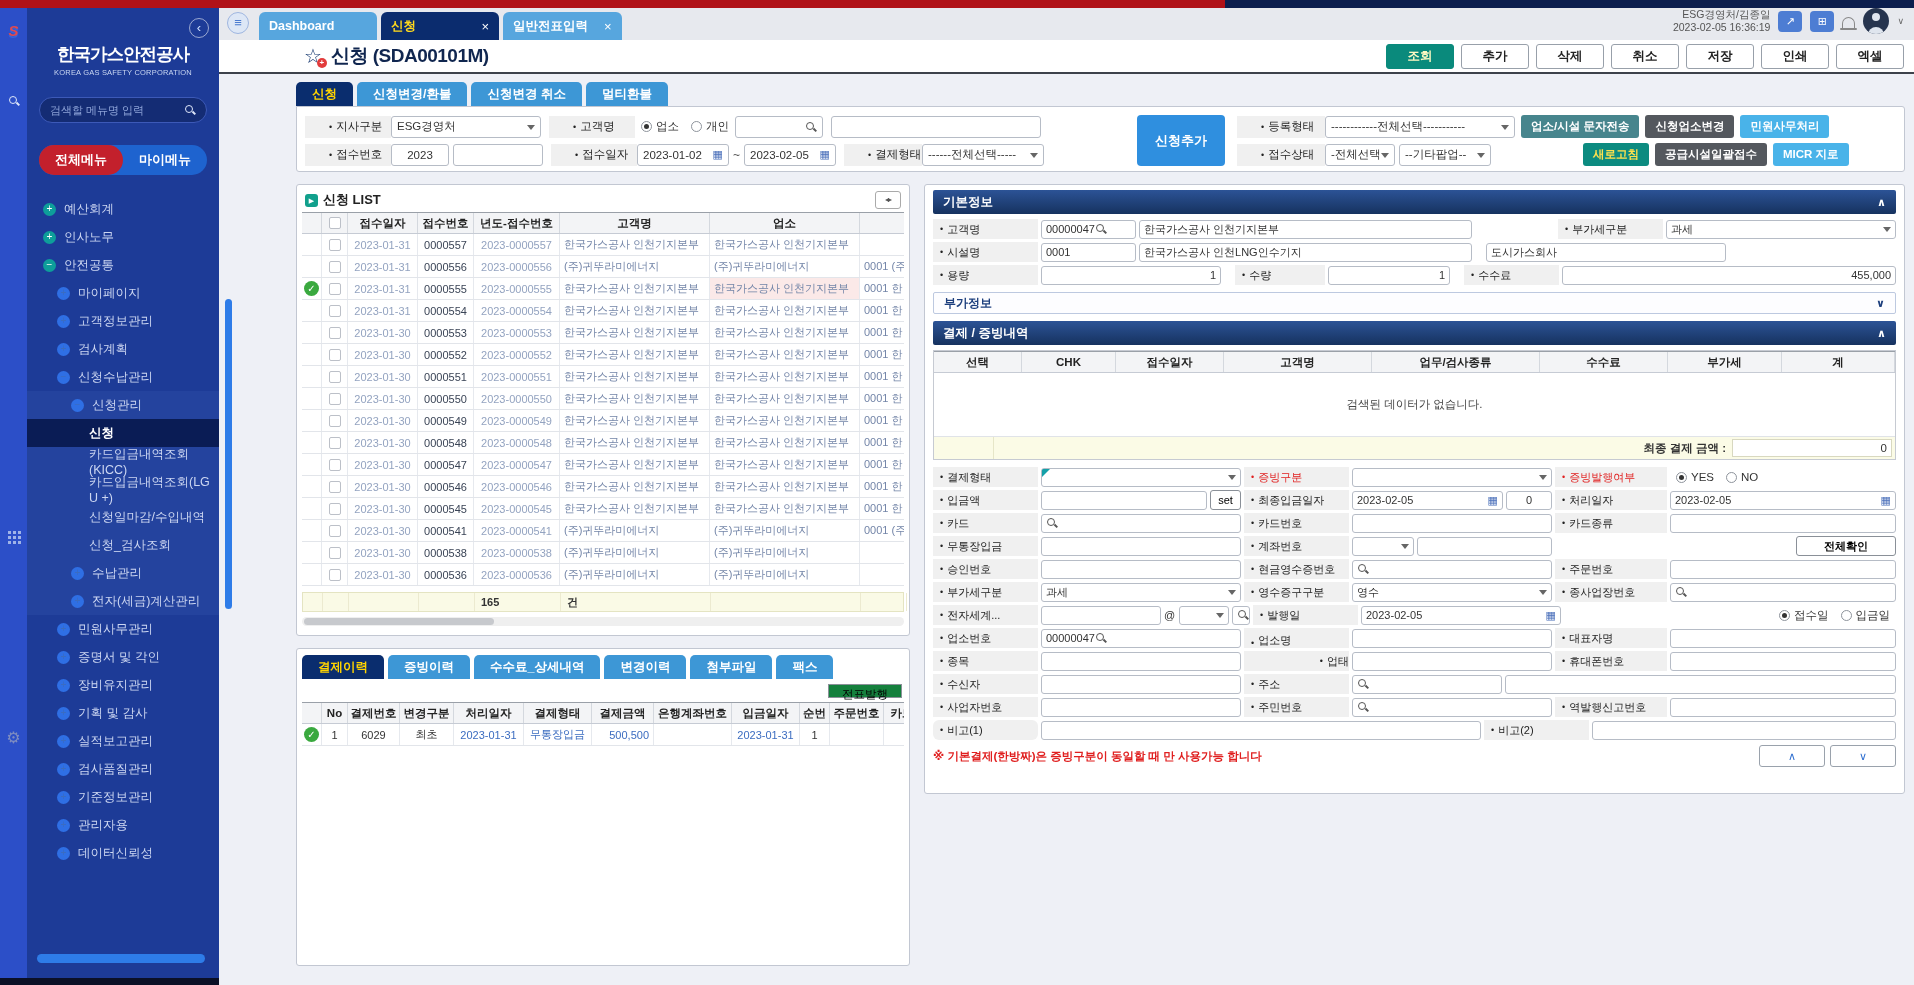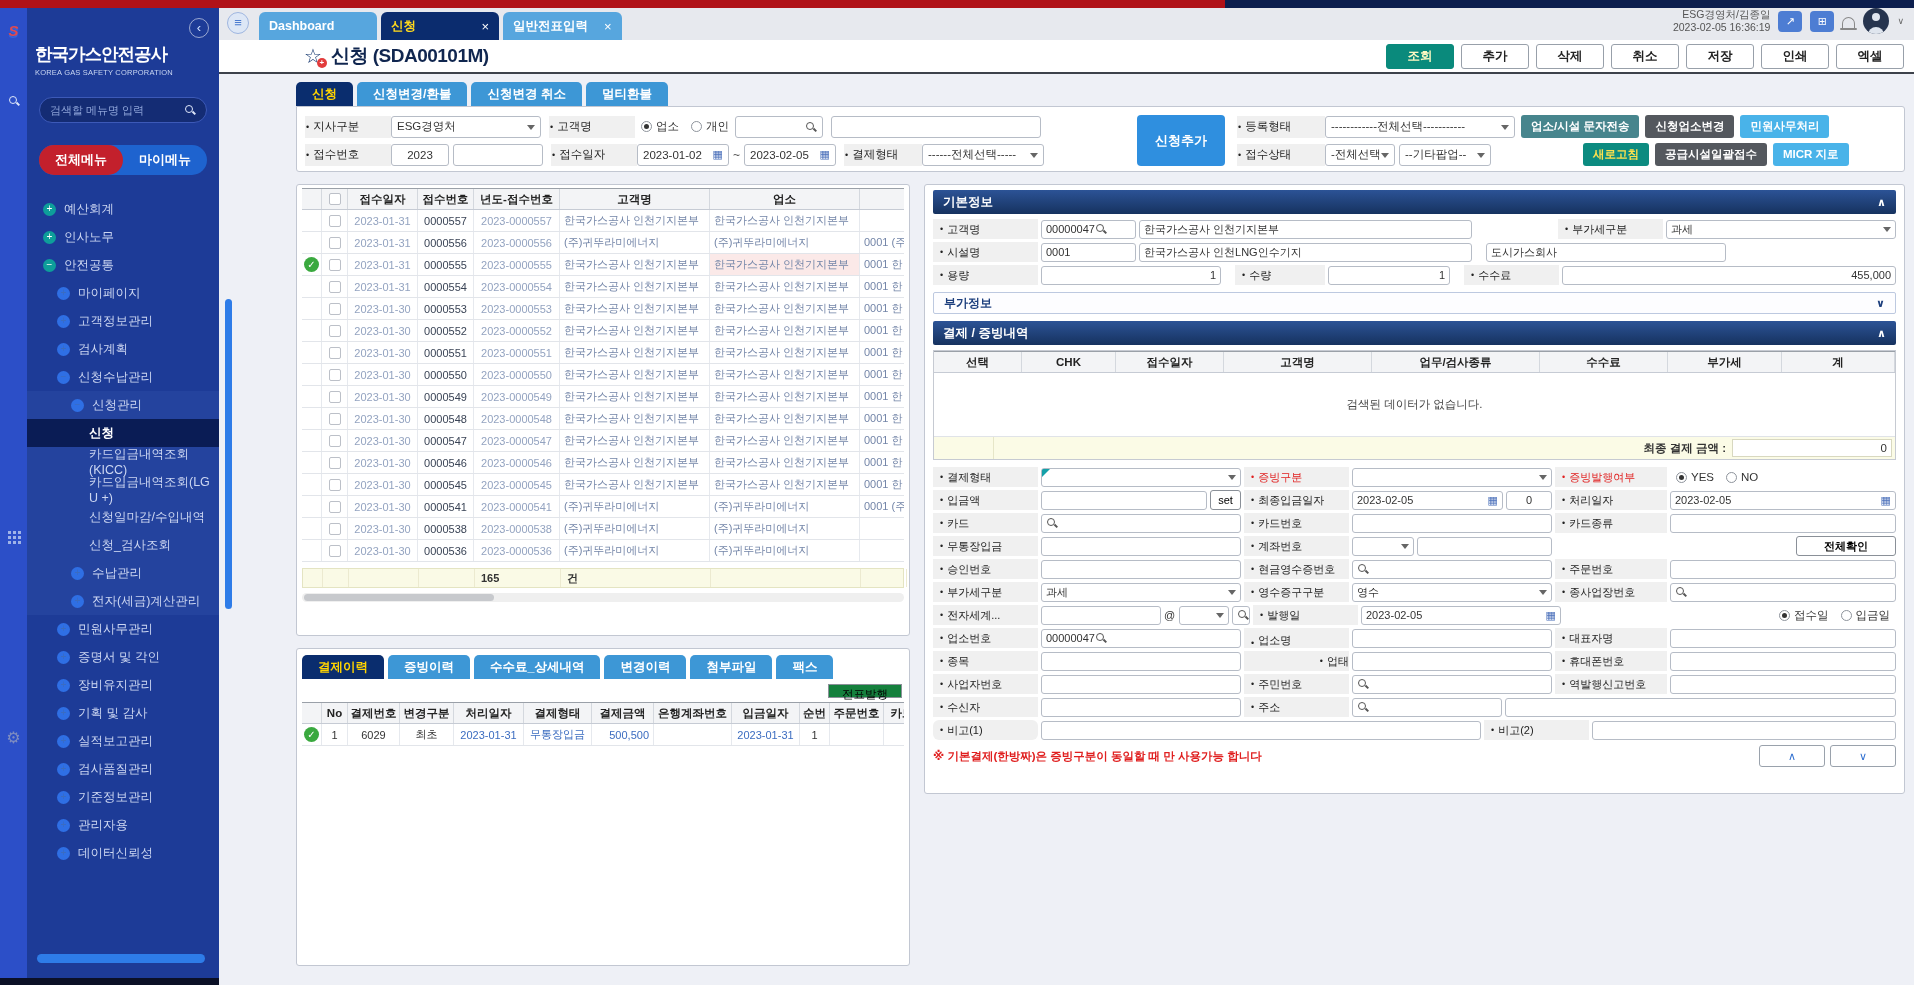--- a/index.html
+++ b/index.html
@@ -12,21 +12,21 @@
   .body-row{flex:1;display:flex;min-height:0}
   
   .rail{width:27px;background:#2c4fc8;display:flex;flex-direction:column;align-items:center;flex:none}
   .slogo{margin-top:14px;font-size:15px;font-weight:bold;font-style:italic;color:#e04a50;text-shadow:0 2px 0 #3a62d8}
   .rmag{margin-top:56px}
   .rgrid{margin-top:424px;width:3px;height:3px;background:#9fb3e8;box-shadow:5px 0 #9fb3e8,10px 0 #9fb3e8,0 5px #9fb3e8,5px 5px #9fb3e8,10px 5px #9fb3e8,0 10px #9fb3e8,5px 10px #9fb3e8,10px 10px #9fb3e8;margin-right:8px}
   .gear{margin-top:196px;color:#7e8cc0;font-size:16px;line-height:1}
   
   .sidebar{width:192px;background:#1d3b97;position:relative;display:flex;flex-direction:column;flex:none}
   .collapse-btn{position:absolute;top:10px;right:10px;width:20px;height:20px;border:1px solid rgba(255,255,255,.55);border-radius:50%;color:#cfe0ff;text-align:center;line-height:17px;font-size:13px}
-  .logo{margin:34px 8px 0;text-align:left;color:#fff}
+  .logo{margin:34px 8px 0;text-align:center;color:#fff}
   .logo-title{font-size:17.5px;font-weight:bold;letter-spacing:-1px}
   .logo-sub{font-size:7.5px;color:#c9d6f2;margin-top:2px;letter-spacing:.2px}
   .sbox{margin:20px 12px 0;height:26px;background:#142c74;border:1px solid #3c59b8;border-radius:14px;display:flex;align-items:center;padding:0 10px;color:#8ea4d8;font-size:11px}
   .sbox .mag{margin-left:auto}
   .pills{display:flex;margin:22px 12px 0;height:30px;background:#1e63cf;border-radius:16px;flex:none}
   .pill{flex:1;color:#fff;font-weight:bold;font-size:13px;display:flex;align-items:center;justify-content:center}
   .pill-all{background:#c3202c;border-radius:16px}
   .tree{margin-top:20px;flex:1;overflow:hidden;font-size:12.5px}
   .titem{height:28px;display:flex;align-items:center;color:#cdd7f2;padding-left:16px}
   .titem.lv2{padding-left:30px}
@@ -64,21 +64,21 @@
   .tbtn{min-width:68px;height:25px;border:1px solid #98a0aa;border-radius:3px;background:#fff;font-size:12.5px;font-weight:bold;color:#222;display:flex;align-items:center;justify-content:center;padding:0 12px}
   .tbtn.teal{background:#0a8a7c;border-color:#0a8a7c;color:#fef9c3}
   
   .content{flex:1;position:relative;padding:6px 9px 0 77px;min-height:0}
   .vpill{position:absolute;left:6px;top:225px;width:7px;height:310px;background:#2e7ce8;border-radius:4px}
   .subtabs{display:flex;gap:4px;height:24px;margin-top:2px}
   .stab{padding:0 16px;border-radius:5px 5px 0 0;background:#3d97d6;color:#fff;font-weight:bold;font-size:12.5px;line-height:24px}
   .stab.active{background:#0a2d6e;color:#ffd400}
   .filter-card{position:relative;background:#fff;border:1px solid #c2c7d2;border-radius:0 3px 3px 3px;height:66px;padding:8px 8px 0}
   .frow-f{display:flex;align-items:center;height:23px;margin-bottom:5px}
-  .flab-f{background:#f0f0f0;height:22px;display:flex;align-items:center;padding-left:1px;font-size:11.5px;color:#222;flex:none;white-space:nowrap}
+  .flab-f{background:#f0f0f0;height:22px;display:flex;align-items:center;padding-left:24px;font-size:11.5px;color:#222;flex:none;white-space:nowrap}
   .flab-f::before{content:'•';font-size:9px;margin-right:4px}
   .fin{height:22px;border:1px solid #b6bcc6;border-radius:3px;background:#fff;display:flex;align-items:center;padding:0 5px;font-size:11.5px;color:#333;flex:none;position:relative;white-space:nowrap;overflow:hidden}
   .fin.c{justify-content:center}
   .chv{margin-left:auto;width:0;height:0;border:4px solid transparent;border-top:5px solid #666;margin-top:5px;flex:none}
   .fsel .val{overflow:hidden;white-space:nowrap}
   .mag{width:12px;height:12px;position:relative;flex:none}
   .mag::before{content:'';position:absolute;left:1px;top:1px;width:6px;height:6px;border:1.5px solid #555;border-radius:50%}
   .mag::after{content:'';position:absolute;left:8px;top:8px;width:4px;height:1.6px;background:#555;transform:rotate(45deg)}
   .mag.w::before{border-color:#dfe7fa}
   .mag.w::after{background:#dfe7fa}
@@ -421,20 +421,25 @@
             <span class="g86"></span>
             <button class="cbtn tealy">새로고침</button>
             <button class="cbtn dark">공급시설일괄접수</button>
             <button class="cbtn lblue">MICR 지로</button>
           </div>
         </div>
 
         <div class="cols">
           <div class="leftcol">
             <div class="lcard">
+              <div class="lhead">
+                <span class="lico">▶</span>
+                <span class="ltitle">신청 LIST</span>
+                <span class="colbtn">◂▸</span>
+              </div>
               <div id="ltable">
                   <div class="grow-r gh">
                     <div class="gc" style="width: 20px;"></div>
                     <div class="gc" style="width: 26px;">
                       <span class="ck"></span>
                     </div>
                     <div class="gc" style="width: 70px;">접수일자</div>
                     <div class="gc" style="width: 56px;">접수번호</div>
                     <div class="gc" style="width: 86px;">년도-접수번호</div>
                     <div class="gc" style="width: 150px;">고객명</div>
@@ -994,52 +999,52 @@
                     </div>
                     <div class="flab" style="width: 112px;">
                       <span>휴대폰번호</span>
                     </div>
                     <div class="fbox" style="flex: 1 1 auto;">
                       <span class="val"></span>
                     </div>
                   </div>
                   <div class="frow">
                     <div class="flab" style="width: 105px;">
+                      <span>수신자</span>
+                    </div>
+                    <div class="fbox" style="width: 200px;">
+                      <span class="val"></span>
+                    </div>
+                    <div class="flab" style="width: 105px;">
+                      <span>주소</span>
+                    </div>
+                    <div class="fbox" style="width: 150px;">
+                      <span class="val"></span>
+                      <span class="mag"></span>
+                    </div>
+                    <div class="fbox" style="flex: 1 1 auto;">
+                      <span class="val"></span>
+                    </div>
+                  </div>
+                  <div class="frow">
+                    <div class="flab" style="width: 105px;">
                       <span>사업자번호</span>
                     </div>
                     <div class="fbox" style="width: 200px;">
                       <span class="val"></span>
                     </div>
                     <div class="flab" style="width: 105px;">
                       <span>주민번호</span>
                     </div>
                     <div class="fbox" style="width: 200px;">
                       <span class="val"></span>
                       <span class="mag"></span>
                     </div>
                     <div class="flab" style="width: 112px;">
                       <span>역발행신고번호</span>
-                    </div>
-                    <div class="fbox" style="flex: 1 1 auto;">
-                      <span class="val"></span>
-                    </div>
-                  </div>
-                  <div class="frow">
-                    <div class="flab" style="width: 105px;">
-                      <span>수신자</span>
-                    </div>
-                    <div class="fbox" style="width: 200px;">
-                      <span class="val"></span>
-                    </div>
-                    <div class="flab" style="width: 105px;">
-                      <span>주소</span>
-                    </div>
-                    <div class="fbox" style="width: 150px;">
-                      <span class="val"></span>
-                      <span class="mag"></span>
                     </div>
                     <div class="fbox" style="flex: 1 1 auto;">
                       <span class="val"></span>
                     </div>
                   </div>
                   <div class="frow">
                     <div class="flab" style="width: 105px; border-radius: 6px;">
                       <span>비고(1)</span>
                     </div>
                     <div class="fbox" style="width: 440px;">

